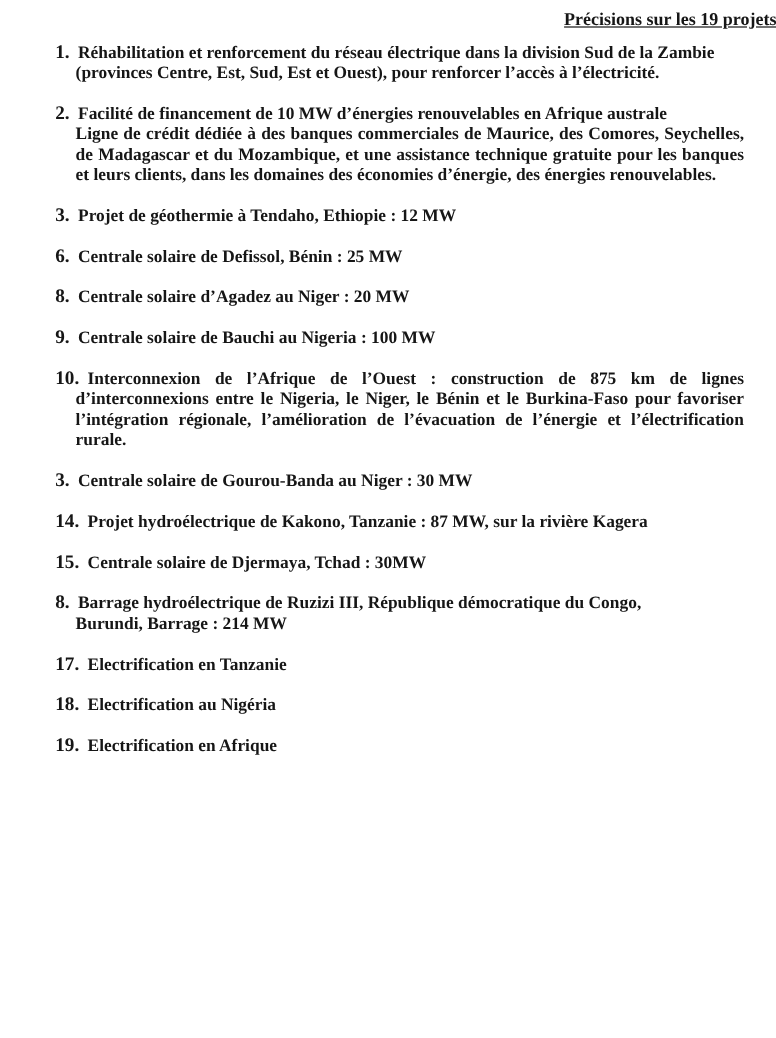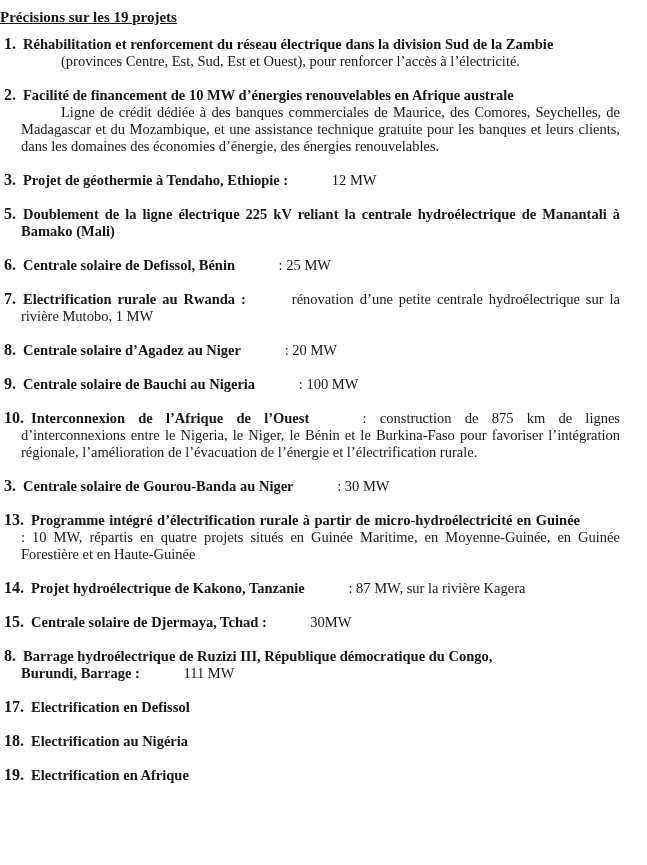--- a/index.html
+++ b/index.html
@@ -5,82 +5,79 @@
   html, body { margin: 0; padding: 0; }
   body {
     width: 647px; height: 865px;
     background: #ffffff;
     color: #161616;
     font-family: "Liberation Serif", "DejaVu Serif", serif;
     overflow: hidden;
   }
   .page { padding-top: 9px; }
   .doc-title {
-    text-align: left;
+    text-align: right;
     font-weight: bold;
     font-size: 15px;
     line-height: 17px;
     margin: 0 0 10px 0;
   }
   .doc-title span { text-decoration: underline; }
   .item {
     margin: 0 27px 17px 0;
-    padding-left: 21px;
+    padding-left: 63px;
     text-indent: -17px;
     text-align: justify;
     font-size: 14.5px;
     line-height: 17px;
   }
   .item:last-child { margin-bottom: 0; }
   .num {
     font-weight: bold;
     font-size: 16px;
     line-height: 1;
     margin-right: 7px;
     white-space: nowrap;
   }
   .bt { font-weight: bold; }
-  .dt { font-weight: normal; margin-left: 40px; }
+  .dt { font-weight: bold; }
 </style>
 </head>
 <body>
 
 <div class="page">
 
   <p class="doc-title"><span>Précisions sur les 19 projets</span></p>
 
   <p class="item"><span class="num">1.</span><span class="bt">Réhabilitation et renforcement du réseau électrique dans la division Sud de la Zambie</span><br><span class="dt">(provinces Centre, Est, Sud, Est et Ouest), pour renforcer l’accès à l’électricité.</span></p>
 
   <p class="item"><span class="num">2.</span><span class="bt">Facilité de financement de 10 MW d’énergies renouvelables en Afrique australe</span><br><span class="dt">Ligne de crédit dédiée à des banques commerciales de Maurice, des Comores, Seychelles, de Madagascar et du Mozambique, et une assistance technique gratuite pour les banques et leurs clients, dans les domaines des économies d’énergie, des énergies renouvelables.</span></p>
 
   <p class="item"><span class="num">3.</span><span class="bt">Projet de géothermie à Tendaho, Ethiopie :</span><span class="dt"> 12 MW</span></p>
 
 
-  <p class="item"><span class="num">5.</span><span class="bt">Doublement de la ligne électrique 225 kV reliant la centrale hydroélectrique de Manantali à Bamako (Mali)</span></p>
 
   <p class="item"><span class="num">6.</span><span class="bt">Centrale solaire de Defissol, Bénin</span><span class="dt"> : 25 MW</span></p>
 
-  <p class="item"><span class="num">7.</span><span class="bt">Electrification rurale au Rwanda :</span><span class="dt"> rénovation d’une petite centrale hydroélectrique sur la rivière Mutobo, 1 MW</span></p>
 
   <p class="item"><span class="num">8.</span><span class="bt">Centrale solaire d’Agadez au Niger</span><span class="dt"> : 20 MW</span></p>
 
   <p class="item"><span class="num">9.</span><span class="bt">Centrale solaire de Bauchi au Nigeria</span><span class="dt"> : 100 MW</span></p>
 
   <p class="item"><span class="num">10.</span><span class="bt">Interconnexion de l’Afrique de l’Ouest</span><span class="dt"> : construction de 875 km de lignes d’interconnexions entre le Nigeria, le Niger, le Bénin et le Burkina-Faso pour favoriser l’intégration régionale, l’amélioration de l’évacuation de l’énergie et l’électrification rurale.</span></p>
 
 
   <p class="item"><span class="num">3.</span><span class="bt">Centrale solaire de Gourou-Banda au Niger</span><span class="dt"> : 30 MW</span></p>
 
-  <p class="item"><span class="num">13.</span><span class="bt">Programme intégré d’électrification rurale à partir de micro-hydroélectricité en Guinée</span><span class="dt"> : 10 MW, répartis en quatre projets situés en Guinée Maritime, en Moyenne-Guinée, en Guinée Forestière et en Haute-Guinée</span></p>
 
   <p class="item"><span class="num">14.</span><span class="bt">Projet hydroélectrique de Kakono, Tanzanie</span><span class="dt"> : 87 MW, sur la rivière Kagera</span></p>
 
   <p class="item"><span class="num">15.</span><span class="bt">Centrale solaire de Djermaya, Tchad :</span><span class="dt"> 30MW</span></p>
 
-  <p class="item"><span class="num">8.</span><span class="bt">Barrage hydroélectrique de Ruzizi III, République démocratique du Congo,</span><br><span class="bt">Burundi, Barrage :</span><span class="dt"> 111 MW</span></p>
+  <p class="item"><span class="num">8.</span><span class="bt">Barrage hydroélectrique de Ruzizi III, République démocratique du Congo,</span><br><span class="bt">Burundi, Barrage :</span><span class="dt"> 214 MW</span></p>
 
-  <p class="item"><span class="num">17.</span><span class="bt">Electrification en Defissol</span></p>
+  <p class="item"><span class="num">17.</span><span class="bt">Electrification en Tanzanie</span></p>
 
   <p class="item"><span class="num">18.</span><span class="bt">Electrification au Nigéria</span></p>
 
   <p class="item"><span class="num">19.</span><span class="bt">Electrification en Afrique</span></p>
 
 </div>
 
 </body></html>

